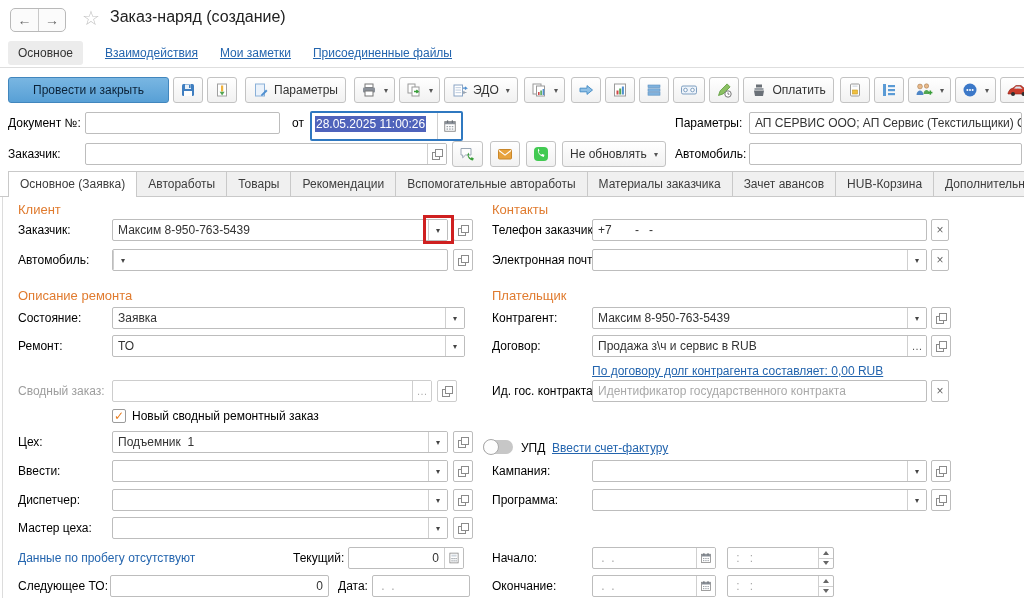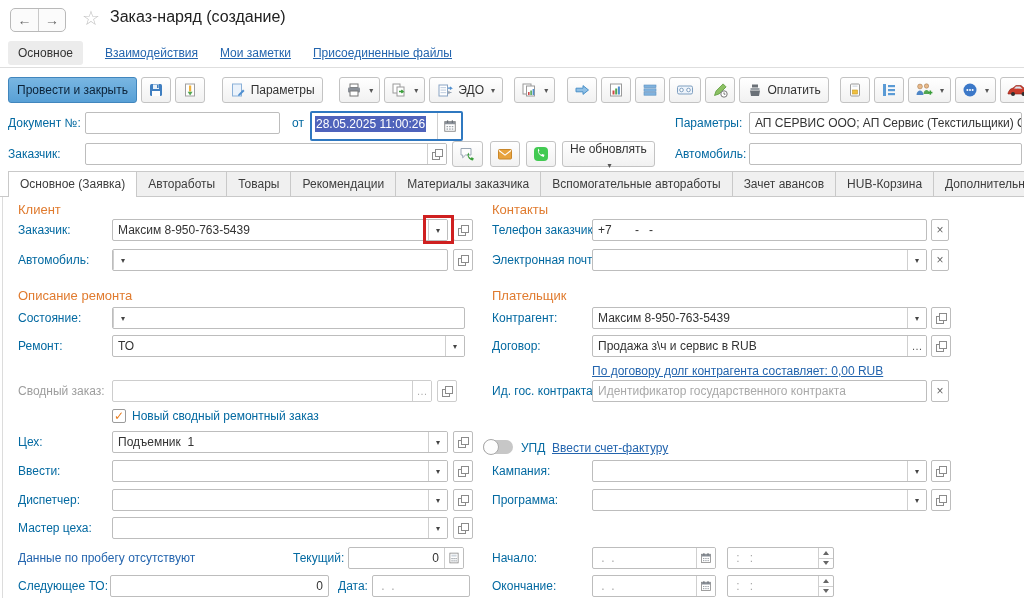--- a/index.html
+++ b/index.html
@@ -14,29 +14,29 @@
   .star { position:absolute; left:82px; top:6px; font-size:20px; color:#c3c3c3; }
   .title { position:absolute; left:110px; top:8px; font-size:16px; color:#222; }
 
   .menurow { position:absolute; left:0; top:38px; width:1024px; height:30px; border-bottom:1px solid #dedede; display:flex; align-items:center; }
   .menurow .active { margin-left:8px; background:#ececec; border-radius:3px; padding:5px 10px; color:#333; }
   .menurow a { color:#2465ae; text-decoration:underline; margin-left:22px; cursor:pointer; }
 
   
   .toolbar { position:absolute; left:0; top:72px; width:1040px; height:36px; display:flex; align-items:center; padding-left:8px; }
   .tbtn { height:26px; display:inline-flex; align-items:center; gap:5px; padding:0 7px; background:linear-gradient(#ffffff,#f1f1f1); border:1px solid #c3c3c3; border-radius:3px; margin-right:4px; white-space:nowrap; cursor:default; }
-  .tbtn.primary { background:linear-gradient(#79b6e2,#58a0d6); border-color:#4186bd; color:#0b2238; padding:0 8px; }
+  .tbtn.primary { background:linear-gradient(#79b6e2,#58a0d6); border-color:#4186bd; color:#0b2238; padding:0 24px; }
   .tbtn.iconly { padding:0 6px; }
   .tbtn .dd { font-size:8px; color:#555; margin-left:2px; }
   .tsp { width:14px; }
   .tsp2 { width:8px; }
   svg.ic { display:block; }
 
   
-  .lbl { position:absolute; height:22px; line-height:22px; color:#0369a1; white-space:nowrap; }
+  .lbl { position:absolute; height:22px; line-height:22px; color:#000000; white-space:nowrap; }
   .lbl.dis { color:#9d9d9d; }
   .hdr { position:absolute; color:#e07b2f; font-size:13px; white-space:nowrap; }
   .fld { position:absolute; height:22px; border:1px solid #bdbdbd; border-radius:2px; background:#fff; display:flex; align-items:stretch; overflow:hidden; }
   .fld .txt { flex:1; line-height:20px; padding:0 5px; overflow:hidden; white-space:pre; color:#333; }
   .fld .txt.ph { color:#a9a9a9; }
   .fld .txt.num { text-align:right; }
   .fld .seg { width:19px; border-left:1px solid #cfcfcf; display:flex; align-items:center; justify-content:center; background:#fff; cursor:default; }
   .fld .seg.ddg { font-size:8px; color:#444; }
   .fld .seg.more { font-size:11px; color:#555; line-height:10px; }
   .sbtn { position:absolute; width:20px; height:22px; border:1px solid #bdbdbd; border-radius:2px; background:#fff; display:flex; align-items:center; justify-content:center; cursor:default; }
@@ -305,36 +305,36 @@
         <rect x="1.5" y="3.5" width="13" height="9.5" rx="1" fill="#e8a33d" stroke="#c8862a"></rect>
         <path d="M2 4.5 l6 4.6 6-4.6" stroke="#fff" stroke-width="1.1" fill="none"></path>
       </svg>
   </div>
   <div class="tbtn iconly" style="position:absolute; left:526px; top:141px; margin:0;">
     <svg class="ic" width="16" height="16" viewBox="0 0 16 16">
         <rect x="1" y="1" width="14" height="14" rx="4" fill="#42ca52"></rect>
         <path d="M5 3.8 c-.7 3.2 2.4 6.6 5.8 7.2 l.7-2.2 -2.3-.9 -.9 .9 c-1.4-.7-2.2-1.6-2.8-3.1 l.9-.9 -.7-2.3 z" fill="#fff"></path>
       </svg>
   </div>
-  <div class="tbtn" style="position:absolute; left:562px; top:141px; margin:0;flex-direction:column;">
+  <div class="tbtn" style="position:absolute; left:562px; top:141px; margin:0;">
     <span>Не обновлять</span>
     <span class="dd">▾</span>
   </div>
   <div class="lbl" style="left:675px; top:143px;">Автомобиль:</div>
   <div class="fld" style="left:749px; top:143px; width:273px;">
       <div class="txt"></div>
     </div>
 
   <div class="tabs">
     <div class="tab active">Основное (Заявка)</div>
     <div class="tab">Автоработы</div>
     <div class="tab">Товары</div>
     <div class="tab">Рекомендации</div>
+    <div class="tab">Вспомогательные автоработы</div>
     <div class="tab">Материалы заказчика</div>
-    <div class="tab">Вспомогательные автоработы</div>
     <div class="tab">Зачет авансов</div>
     <div class="tab">HUB-Корзина</div>
     <div class="tab">Дополнительно</div>
   </div>
   <div class="vline"></div>
 
   <div class="hdr" style="left:18px; top:202px;">Клиент</div>
 
   <div class="lbl" style="left:18px; top:219px;">Заказчик:</div>
   <div class="fld" style="left:112px; top:219px; width:336px;">
@@ -357,20 +357,21 @@
       <span class="opico">
         <i class="b1"></i>
         <i class="b2"></i>
       </span>
     </div>
 
   <div class="hdr" style="left:18px; top:288px;">Описание ремонта</div>
 
   <div class="lbl" style="left:18px; top:307px;">Состояние:</div>
   <div class="fld" style="left:112px; top:307px; width:353px;">
+    <div class="txt">Заявка</div>
     <div class="seg ddg">▾</div>
   </div>
 
   <div class="lbl" style="left:18px; top:335px;">Ремонт:</div>
   <div class="fld" style="left:112px; top:335px; width:353px;">
     <div class="txt">ТО</div>
     <div class="seg ddg">▾</div>
   </div>
 
   <div class="lbl dis" style="left:18px; top:380px;">Сводный заказ:</div>

